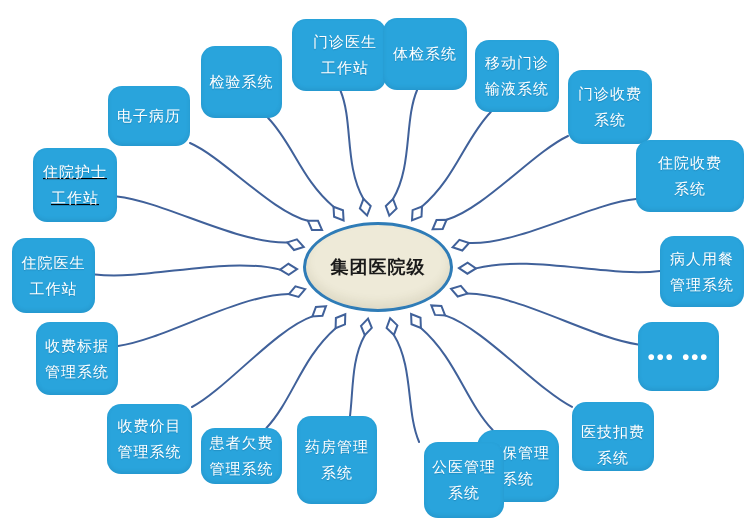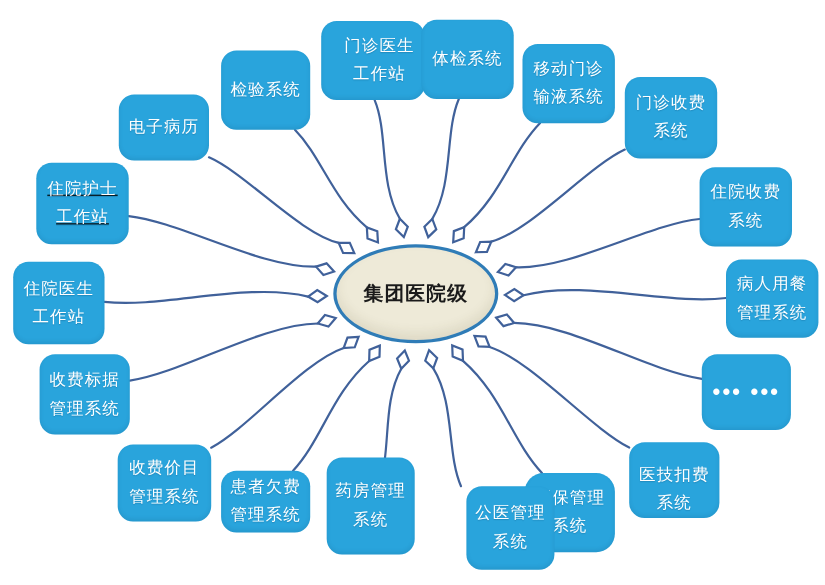--- a/index.html
+++ b/index.html
@@ -101,21 +101,21 @@
         <span class="node-label">体检系统</span>
       </div>
       <div class="node" style="left: 475px; top: 40px; width: 84px; height: 72px;">
         <span class="node-label">移动门诊
 输液系统</span>
       </div>
       <div class="node" style="left: 568px; top: 70px; width: 84px; height: 74px;">
         <span class="node-label">门诊收费
 系统</span>
       </div>
-      <div class="node" style="left: 636px; top: 152px; width: 84px; height: 72px;">
+      <div class="node" style="left: 636px; top: 140px; width: 108px; height: 72px;">
         <span class="node-label">住院收费
 系统</span>
       </div>
       <div class="node" style="left: 660px; top: 236px; width: 84px; height: 71px;">
         <span class="node-label">病人用餐
 管理系统</span>
       </div>
       <div class="node" style="left: 638px; top: 322px; width: 81px; height: 69px;">
         <span class="node-label dots">••• •••</span>
       </div>

